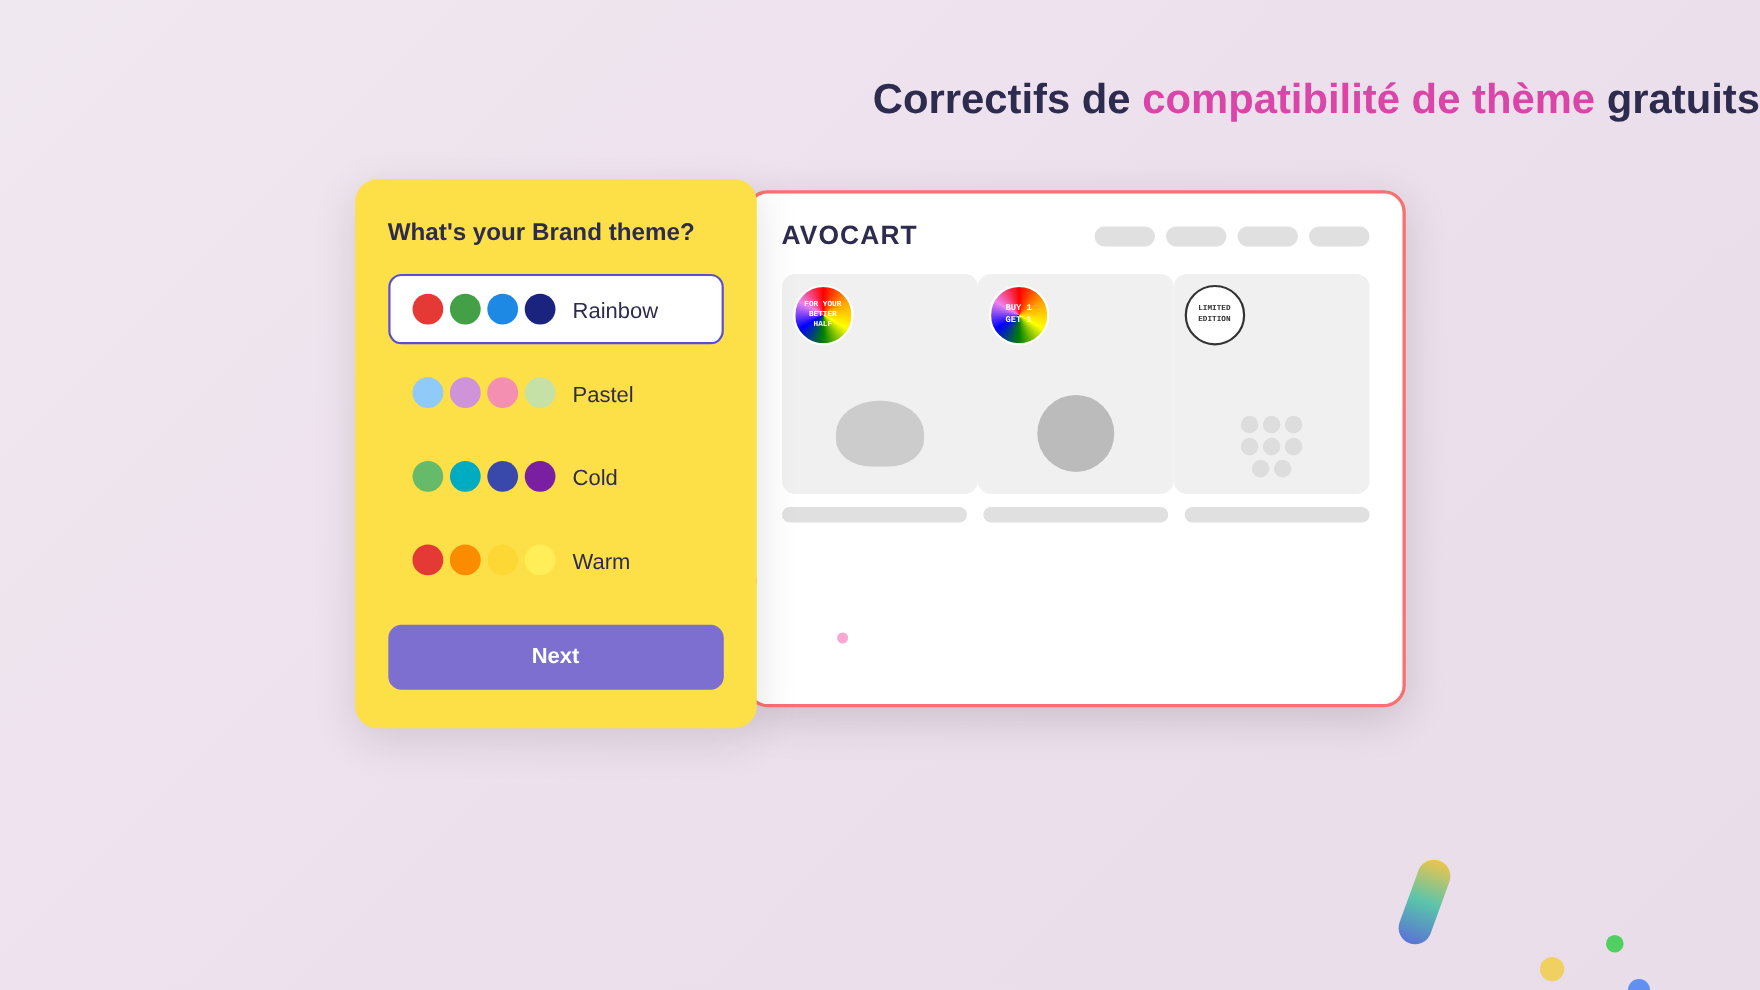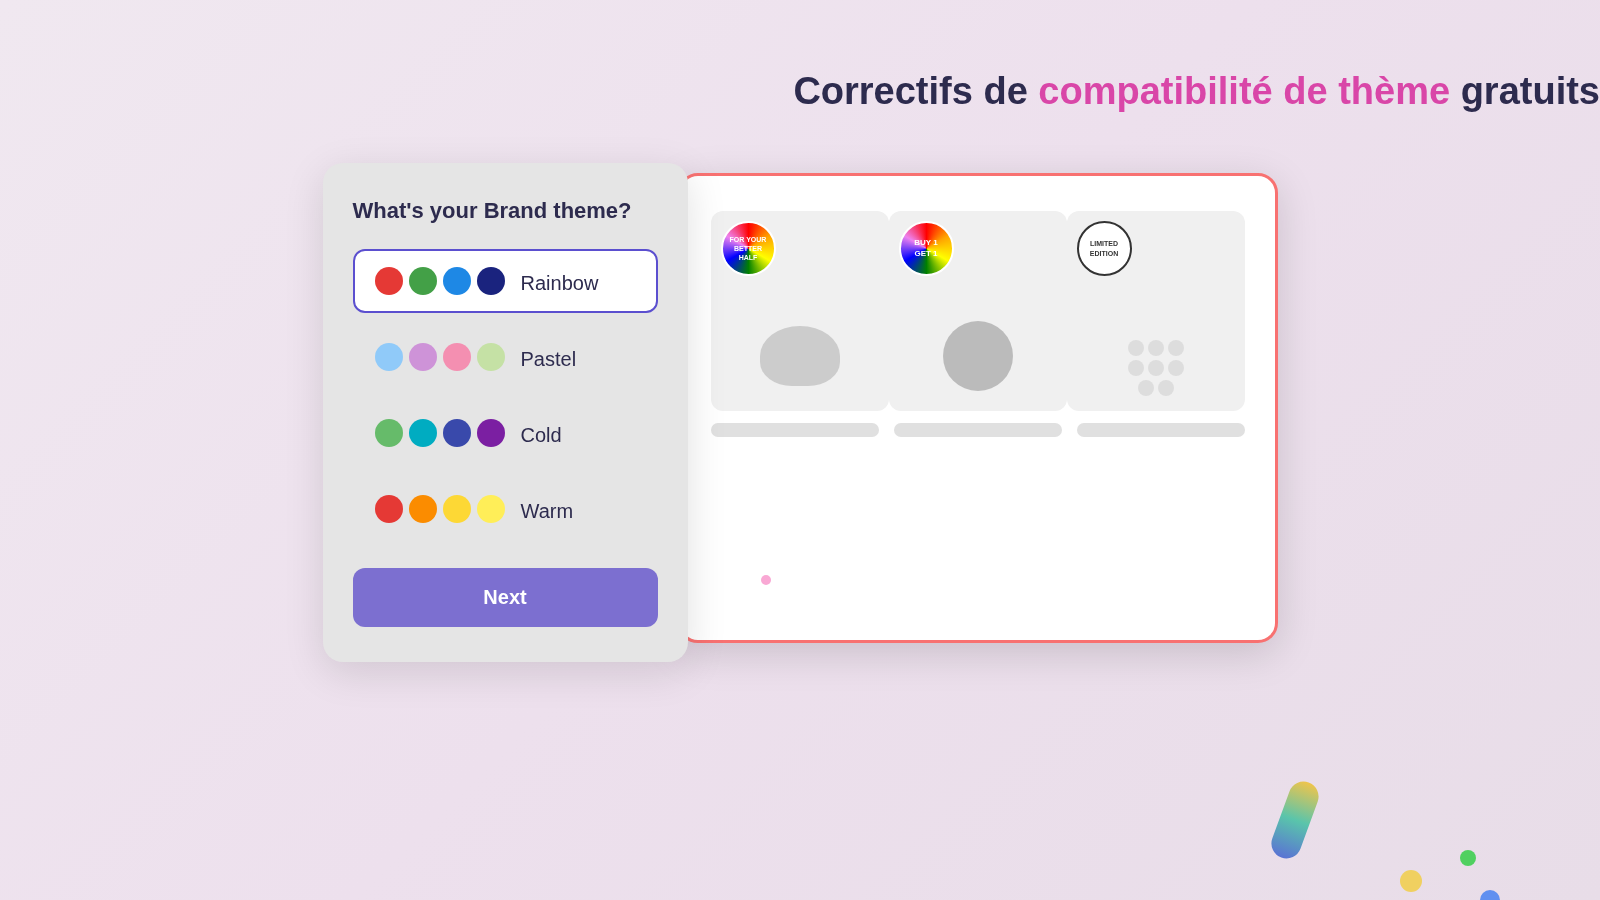--- a/index.html
+++ b/index.html
@@ -30,21 +30,21 @@
       display: flex;
       justify-content: center;
       align-items: flex-start;
       gap: 0px;
       margin-top: 50px;
       position: relative;
     }
 
     
     .brand-card {
-      background: #e5e5e5;
+      background: #fde047;
       border-radius: 20px;
       padding: 35px 30px;
       width: 365px;
       box-shadow: 0 10px 40px rgba(0,0,0,0.12);
       z-index: 10;
       position: relative;
     }
 
     .brand-card-title {
       font-size: 22px;
@@ -144,20 +144,21 @@
       background: #e0e0e0;
       border-radius: 20px;
       height: 18px;
       width: 55px;
     }
 
     .preview-products {
       display: flex;
       gap: 0;
       margin-top: 10px;
+      font-family: Liberation Mono, monospace;
     }
 
     .product-card {
       flex: 1;
       background: #f0f0f0;
       border-radius: 12px;
       height: 200px;
       position: relative;
       overflow: hidden;
     }
@@ -349,20 +350,29 @@
           </div>
           <span class="theme-label">Warm</span>
         </div>
       </div>
 
     <button class="next-button">Next</button>
   </div>
 
   <div class="preview-card">
     <div class="preview-inner">
+      <div class="preview-header">
+        <div class="preview-logo">Avocart</div>
+        <div class="preview-nav">
+          <div class="nav-pill"></div>
+          <div class="nav-pill"></div>
+          <div class="nav-pill"></div>
+          <div class="nav-pill"></div>
+        </div>
+      </div>
 
       <div class="preview-products">
 
         <div class="product-card">
           <div class="product-badge badge-rainbow" style="font-size:7px; padding:4px; line-height:1.3;">FOR YOUR<br>BETTER<br>HALF</div>
           <div class="bread-shape"></div>
         </div>
 
         <div class="product-card">
           <div class="product-badge badge-buy" style="font-size:8px; padding:4px; line-height:1.3;">BUY 1<br>GET 1</div>

